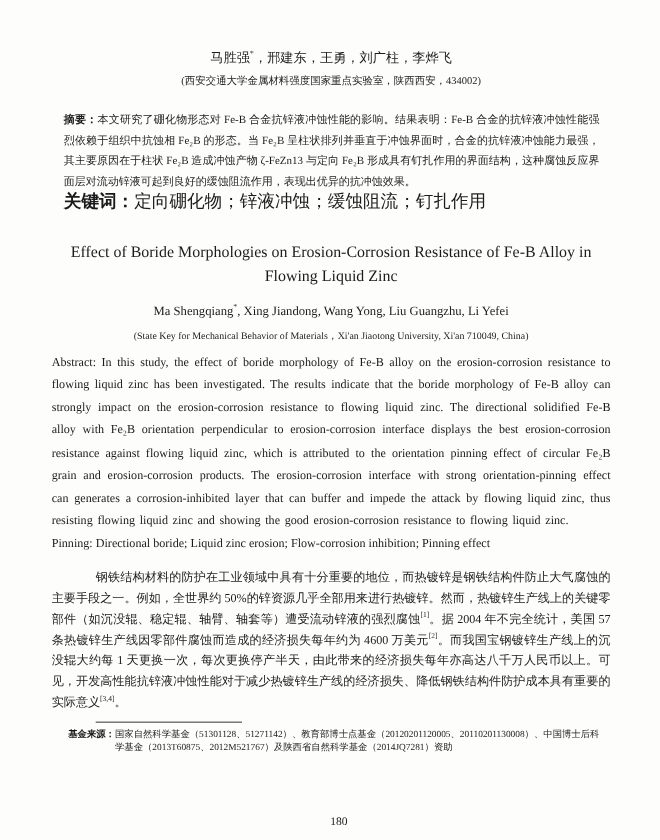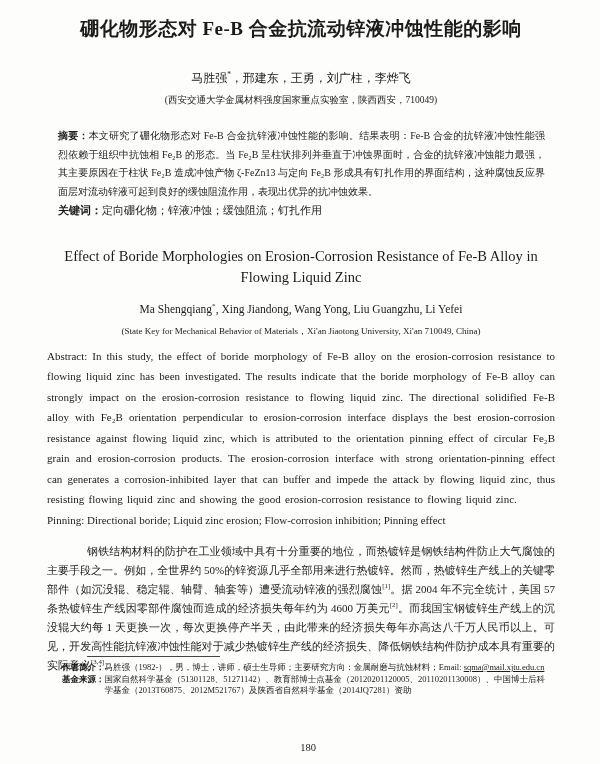--- a/index.html
+++ b/index.html
@@ -12,21 +12,21 @@
   .zh-title{
     text-align:center;font-weight:bold;font-size:19px;line-height:26px;margin:0;
     letter-spacing:0.5px;
   }
   .zh-authors{text-align:center;font-size:12px;line-height:16px;margin:28px 0 0 0;}
   .zh-affil{text-align:center;font-size:9.5px;line-height:13px;margin:8px 0 0 0;}
   .zh-abstract{
     font-size:10px;line-height:18.5px;text-align:justify;margin:20px 10px 0 11px;
   }
   .zh-abstract .lbl,.zh-keywords .lbl{font-weight:bold;}
-  .zh-keywords{font-size:11px;line-height:18.5px;text-align:justify;margin:0 10px 0 11px;}
+  .zh-keywords{font-size:16px;line-height:18.5px;text-align:justify;margin:0 10px 0 11px;}
   .en-title{
     text-align:center;font-weight:normal;font-size:14.5px;line-height:21px;margin:26px 6px 0 6px;
   }
   .en-authors{text-align:center;font-size:11.5px;line-height:15px;margin:14px 0 0 0;}
   .en-affil{text-align:center;font-size:9px;line-height:12px;margin:8px 0 0 0;}
   .en-abstract{
     font-size:11px;line-height:20.5px;text-align:justify;margin:9px 0 0 0;word-spacing:1.5px;
   }
   .en-abstract .lbl,.en-keywords .lbl{font-weight:normal;}
   .en-keywords{font-size:11px;line-height:20.5px;text-align:justify;margin:0;}
@@ -43,49 +43,44 @@
   .email{text-decoration:underline;}
   .page-number{
     position:absolute;left:16px;right:0;bottom:11px;text-align:center;font-size:10.5px;
   }
 </style>
 </head>
 <body>
 
 <div class="page">
 
-  <h1 class="zh-title">硼化物形态对 Fe-B 合金抗流动锌液冲蚀性能的影响</h1>
 
   <p class="zh-authors">马胜强<sup>*</sup>，邢建东，王勇，刘广柱，李烨飞</p>
 
-  <p class="zh-affil">(西安交通大学金属材料强度国家重点实验室，陕西西安，710049)</p>
+  <p class="zh-affil">(西安交通大学金属材料强度国家重点实验室，陕西西安，434002)</p>
 
   <p class="zh-abstract"><span class="lbl">摘要：</span><span>本文研究了硼化物形态对 Fe-B 合金抗锌液冲蚀性能的影响。结果表明：Fe-B 合金的抗锌液冲蚀性能强烈依赖于组织中抗蚀相 Fe₂B 的形态。当 Fe₂B 呈柱状排列并垂直于冲蚀界面时，合金的抗锌液冲蚀能力最强，其主要原因在于柱状 Fe₂B 造成冲蚀产物 ζ-FeZn13 与定向 Fe₂B 形成具有钉扎作用的界面结构，这种腐蚀反应界面层对流动锌液可起到良好的缓蚀阻流作用，表现出优异的抗冲蚀效果。</span></p>
 
   <p class="zh-keywords"><span class="lbl">关键词：</span><span>定向硼化物；锌液冲蚀；缓蚀阻流；钉扎作用</span></p>
 
   <h2 class="en-title">Effect of Boride Morphologies on Erosion-Corrosion Resistance of Fe-B Alloy in Flowing Liquid Zinc</h2>
 
   <p class="en-authors">Ma Shengqiang<sup>*</sup>, Xing Jiandong, Wang Yong, Liu Guangzhu, Li Yefei</p>
 
   <p class="en-affil">(State Key for Mechanical Behavior of Materials，Xi'an Jiaotong University, Xi'an 710049, China)</p>
 
   <p class="en-abstract"><span class="lbl">Abstract:</span><span> In this study, the effect of boride morphology of Fe-B alloy on the erosion-corrosion resistance to flowing liquid zinc has been investigated. The results indicate that the boride morphology of Fe-B alloy can strongly impact on the erosion-corrosion resistance to flowing liquid zinc. The directional solidified Fe-B alloy with Fe₂B orientation perpendicular to erosion-corrosion interface displays the best erosion-corrosion resistance against flowing liquid zinc, which is attributed to the orientation pinning effect of circular Fe₂B grain and erosion-corrosion products. The erosion-corrosion interface with strong orientation-pinning effect can generates a corrosion-inhibited layer that can buffer and impede the attack by flowing liquid zinc, thus resisting flowing liquid zinc and showing the good erosion-corrosion resistance to flowing liquid zinc.</span></p>
 
   <p class="en-keywords"><span class="lbl">Pinning:</span><span> Directional boride; Liquid zinc erosion; Flow-corrosion inhibition; Pinning effect</span></p>
 
   <p class="body-para">钢铁结构材料的防护在工业领域中具有十分重要的地位，而热镀锌是钢铁结构件防止大气腐蚀的主要手段之一。例如，全世界约 50%的锌资源几乎全部用来进行热镀锌。然而，热镀锌生产线上的关键零部件（如沉没辊、稳定辊、轴臂、轴套等）遭受流动锌液的强烈腐蚀<sup>[1]</sup>。据 2004 年不完全统计，美国 57 条热镀锌生产线因零部件腐蚀而造成的经济损失每年约为 4600 万美元<sup>[2]</sup>。而我国宝钢镀锌生产线上的沉没辊大约每 1 天更换一次，每次更换停产半天，由此带来的经济损失每年亦高达八千万人民币以上。可见，开发高性能抗锌液冲蚀性能对于减少热镀锌生产线的经济损失、降低钢铁结构件防护成本具有重要的实际意义<sup>[3,4]</sup>。</p>
 
   <div class="footnote">
     <hr class="fn-divider">
     <div class="fn-row">
-      <span class="fn-label">作者简介：</span>
-      <span class="fn-content"><span>马胜强（1982-），男，博士，讲师，硕士生导师；主要研究方向：金属耐磨与抗蚀材料；Email: </span><span class="email">sqma@mail.xjtu.edu.cn</span></span>
-    </div>
-    <div class="fn-row">
       <span class="fn-label">基金来源：</span>
       <span class="fn-content">国家自然科学基金（51301128、51271142）、教育部博士点基金（20120201120005、20110201130008）、中国博士后科学基金（2013T60875、2012M521767）及陕西省自然科学基金（2014JQ7281）资助</span>
     </div>
   </div>
 
   <div class="page-number">180</div>
 
 </div>
 
 </body></html>

